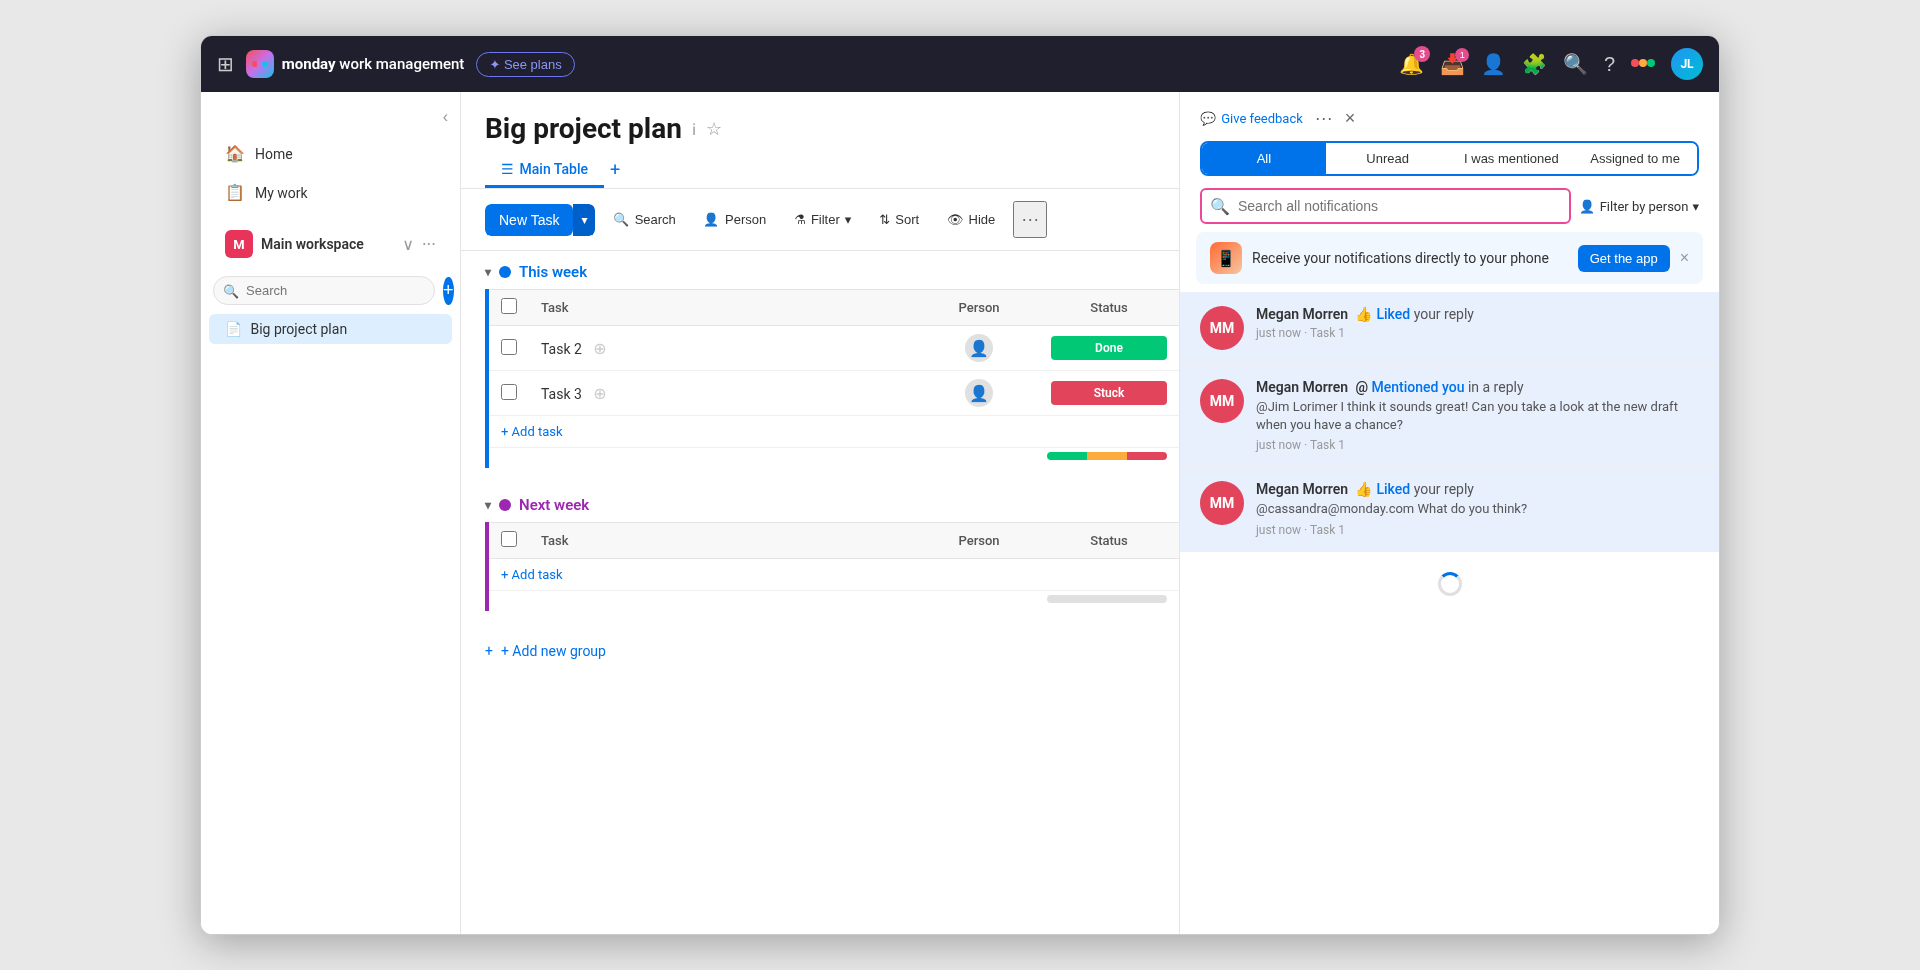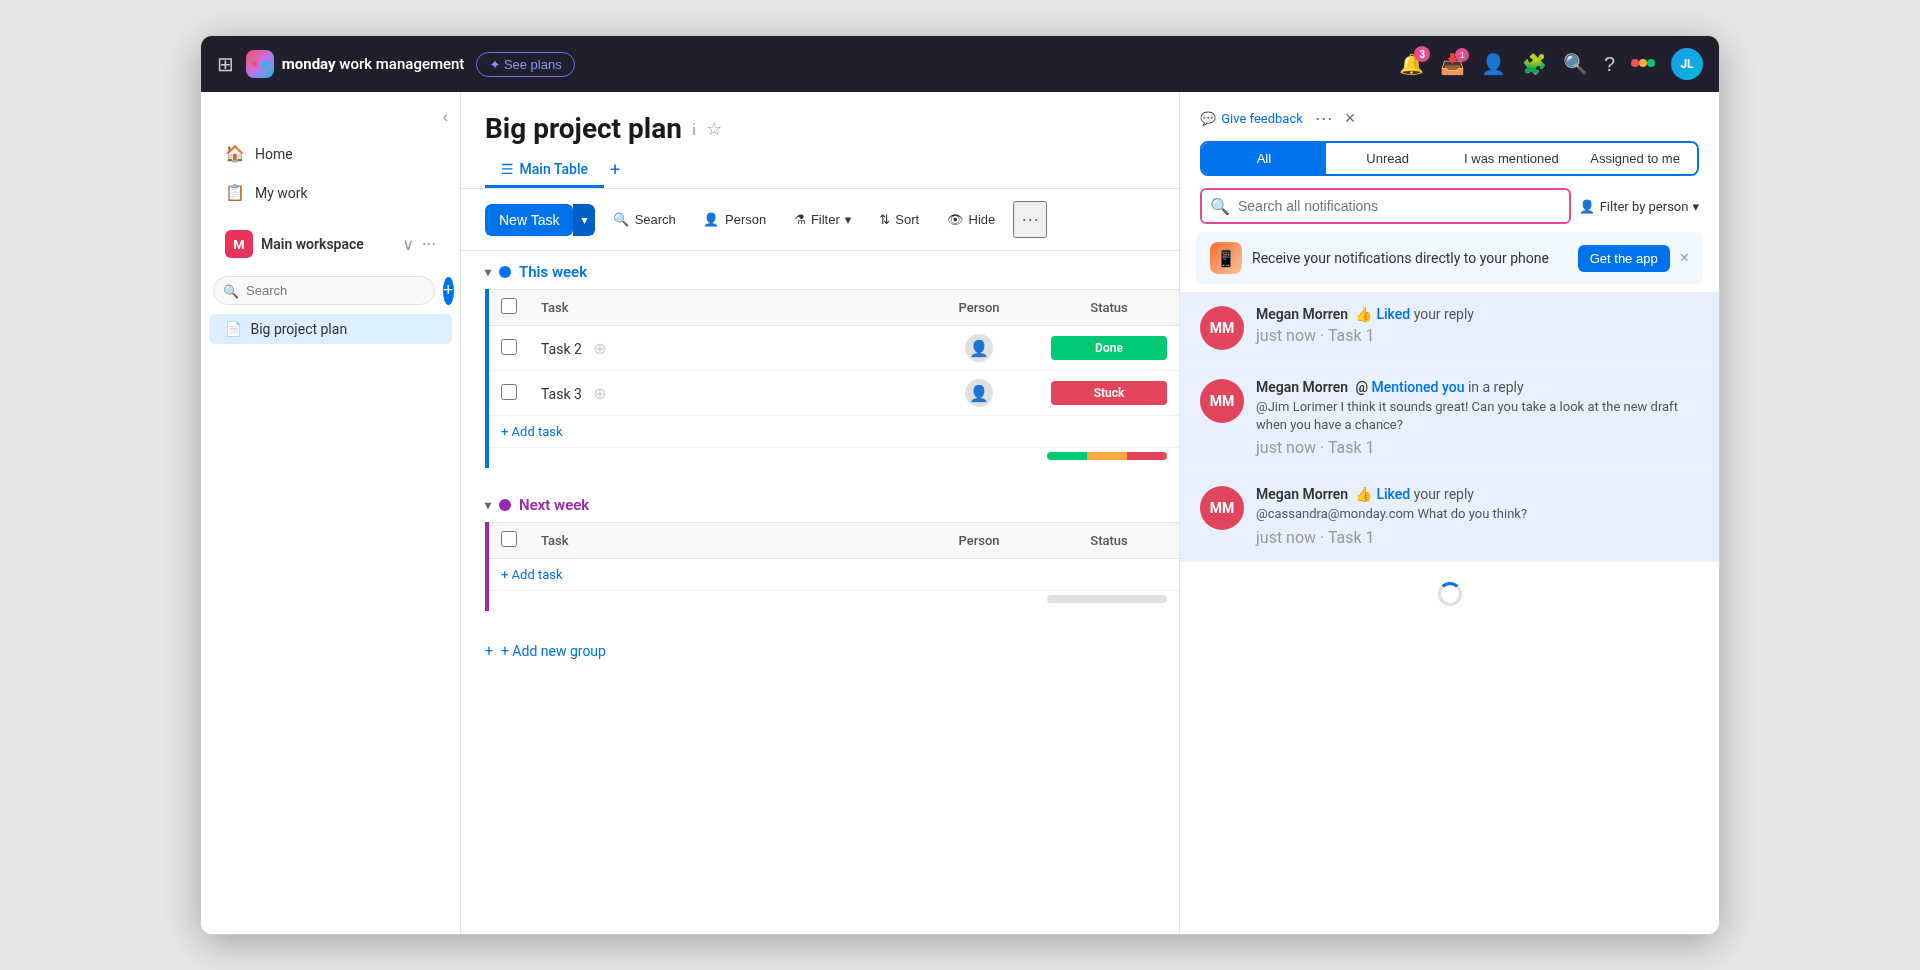--- a/index.html
+++ b/index.html
@@ -563,21 +563,21 @@
       justify-content: center;
       color: #fff;
       font-size: 14px;
       font-weight: bold;
       flex-shrink: 0;
     }
     .notif-content { flex: 1; }
     .notif-name { font-size: 14px; font-weight: 600; color: #333; }
     .notif-action { color: #0073ea; font-weight: 500; }
     .notif-text { font-size: 13px; color: #555; margin-top: 3px; line-height: 1.4; }
-    .notif-meta { font-size: 16px; color: #999; margin-top: 4px; }
+    .notif-meta { font-size: 12px; color: #999; margin-top: 4px; }
     .notif-loading {
       display: flex;
       justify-content: center;
       padding: 20px;
     }
     .spinner {
       width: 24px; height: 24px;
       border: 3px solid #e0e0e0;
       border-top-color: #0073ea;
       border-radius: 50%;

